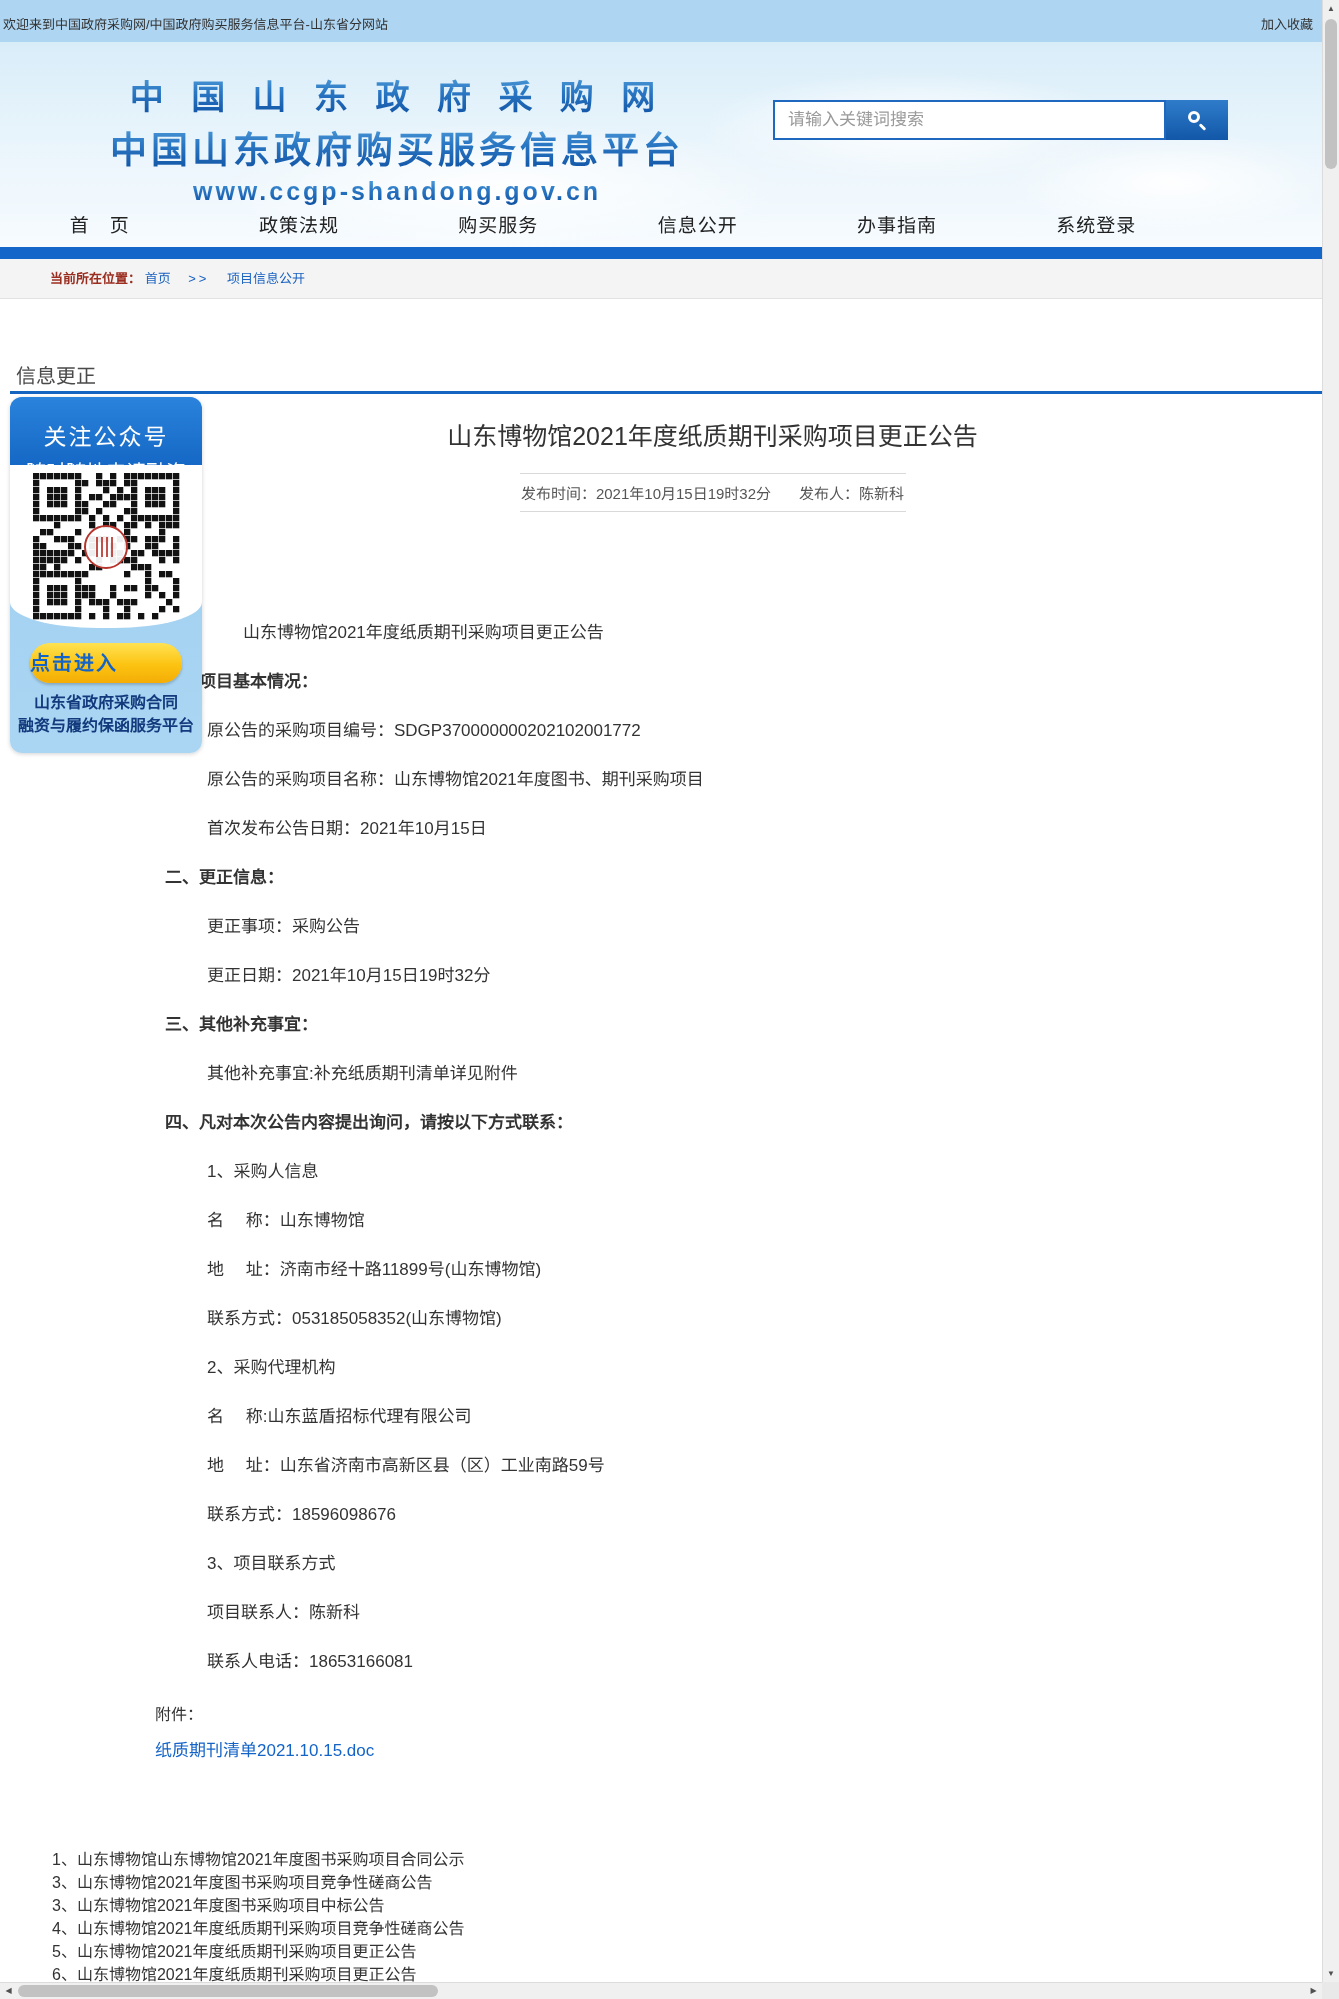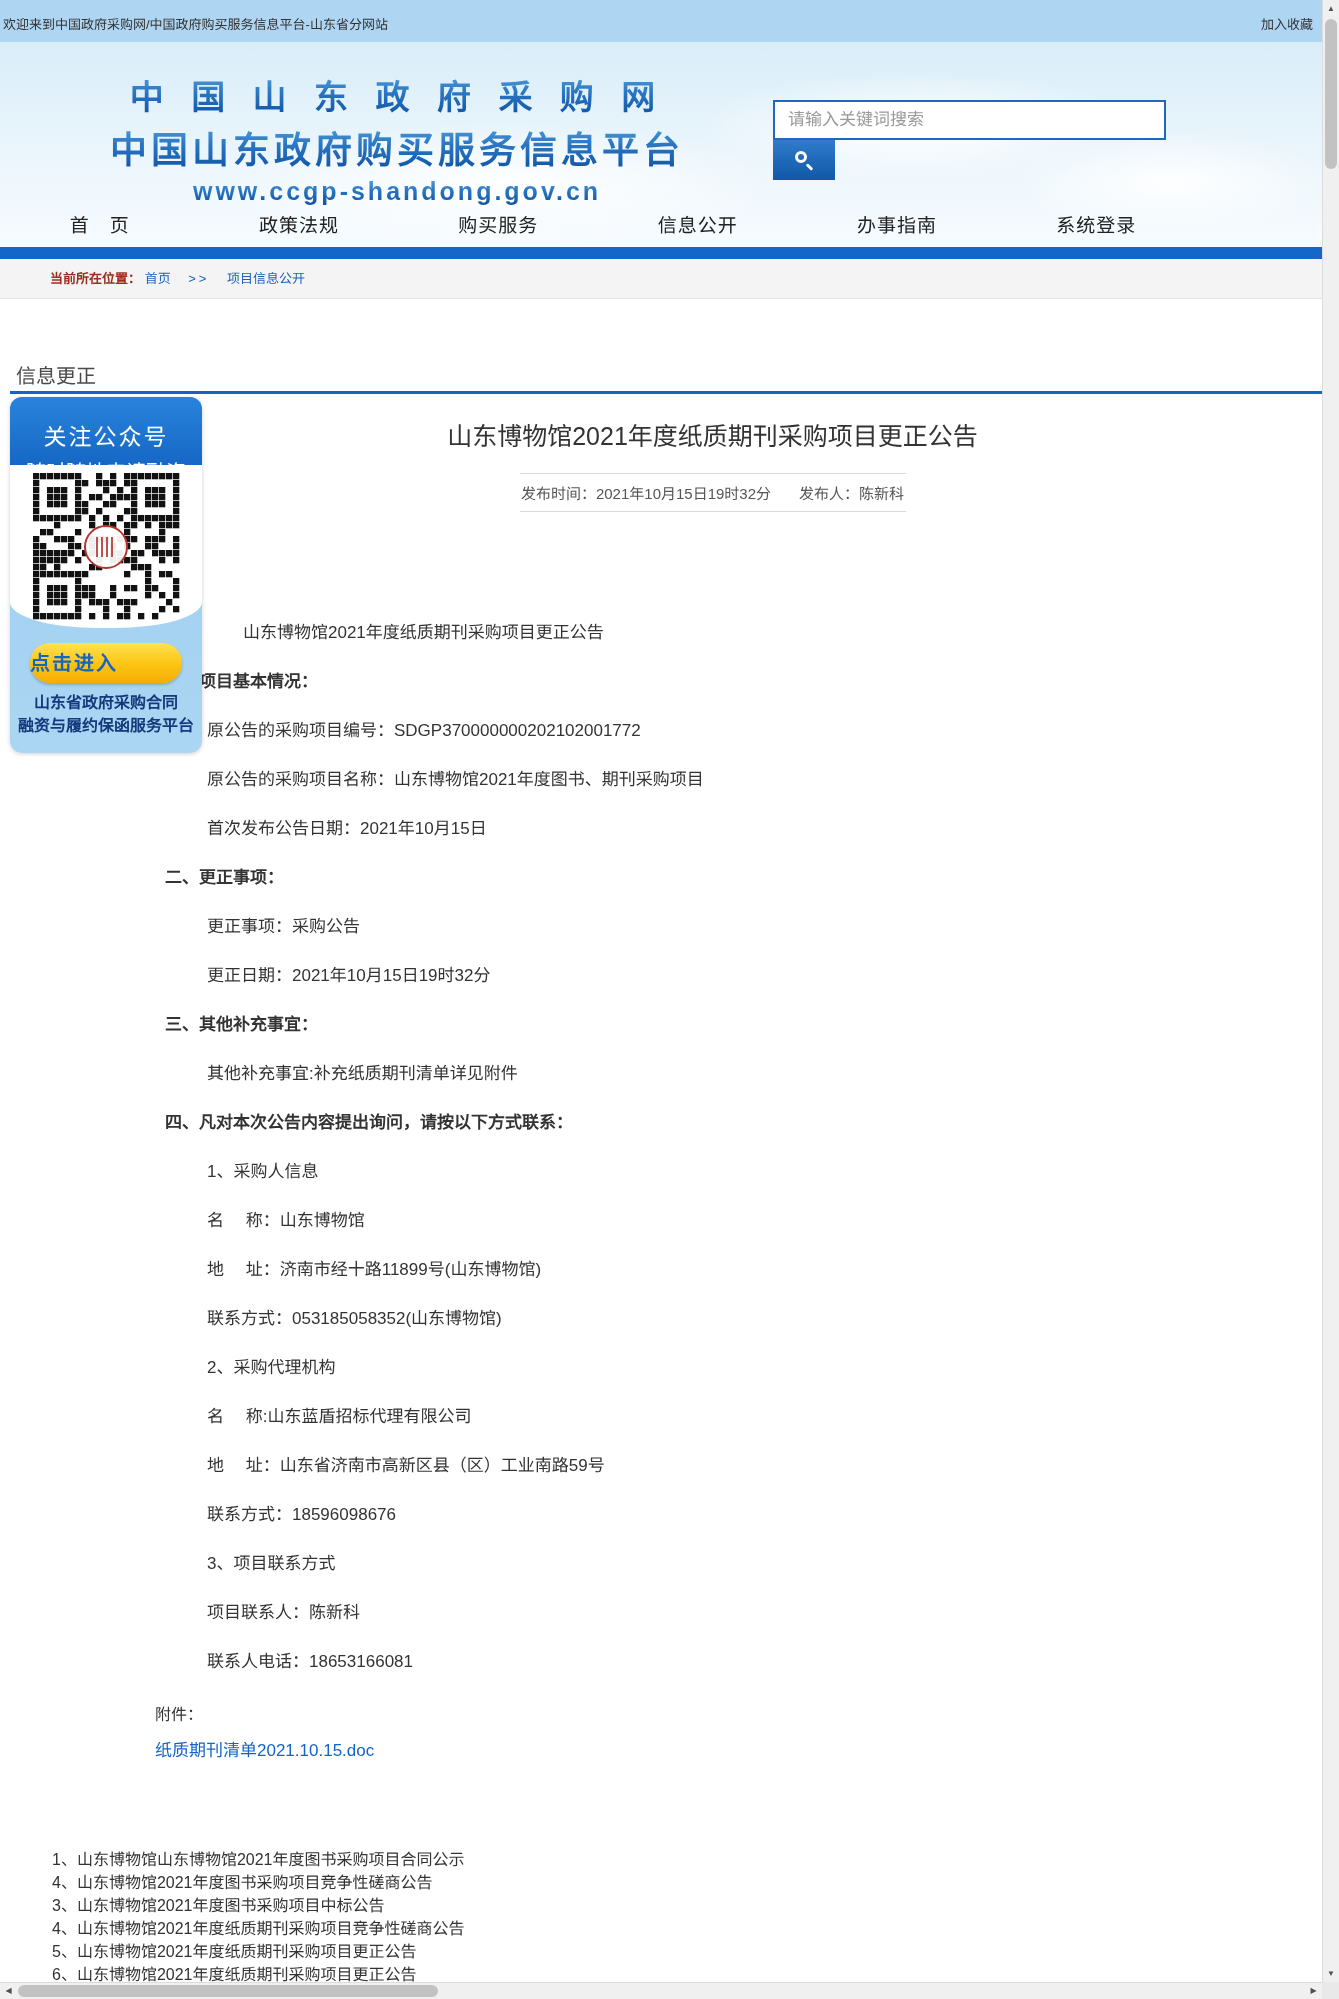--- a/index.html
+++ b/index.html
@@ -21,21 +21,21 @@
   .c2 { left:700px; top:30px; width:430px; height:110px; }
   .c3 { left:1010px; top:90px; width:320px; height:100px; }
   .logo { position:absolute; left:88px; top:28px; width:618px; text-align:center; }
   .logo-line { font-weight:bold; white-space:nowrap; color:#1a65b8;
     background:linear-gradient(180deg,#5aa7dd 0%,#2a77c4 45%,#0d4fa0 100%);
     -webkit-background-clip:text; background-clip:text; -webkit-text-fill-color:transparent; }
   .logo-l1 { font-size:34px; letter-spacing:9px; }
   .logo-l2 { font-size:37px; letter-spacing:4px; margin-top:1px; }
   .logo-l3 { font-size:25px; letter-spacing:3px; margin-top:3px; }
   
-  .search { position:absolute; left:773px; top:58px; display:flex;flex-direction:column; }
+  .search { position:absolute; left:773px; top:58px; display:flex; }
   .search-input { width:393px; height:40px; border:2px solid #1e68c0; background:#fff;
     font-size:17px; padding:0 13px; color:#333; outline:none;
     font-family:"Liberation Sans","DejaVu Sans",sans-serif; }
   .search-input::placeholder { color:#9a9a9a; }
   .search-btn { width:62px; height:40px; border:none; cursor:pointer;
     background:linear-gradient(180deg,#2f7ccb 0%,#1257a8 100%);
     display:flex; align-items:center; justify-content:center; }
   .mag { position:relative; width:20px; height:20px; }
   .mag-circle { position:absolute; left:1px; top:1px; width:12px; height:12px;
     border:3px solid #fff; border-radius:50%; }
@@ -434,21 +434,21 @@
       <p class="intro">山东博物馆2021年度纸质期刊采购项目更正公告</p>
 
       <p class="heading">一、项目基本情况：</p>
 
       <p class="line">原公告的采购项目编号：SDGP370000000202102001772</p>
 
       <p class="line">原公告的采购项目名称：山东博物馆2021年度图书、期刊采购项目</p>
 
       <p class="line">首次发布公告日期：2021年10月15日</p>
 
-      <p class="heading">二、更正事项：</p>
+      <p class="heading">二、更正信息：</p>
 
       <p class="line">更正事项：采购公告</p>
 
 
       <p class="line">更正日期：2021年10月15日19时32分</p>
 
       <p class="heading">三、其他补充事宜：</p>
 
       <p class="line">其他补充事宜:补充纸质期刊清单详见附件</p>
 
@@ -479,21 +479,21 @@
   <div class="attachment">
     <div>附件：</div>
     <a class="attachment-link">纸质期刊清单2021.10.15.doc</a>
   </div>
 </div>
 
 <div class="related">
 
     <div>1、山东博物馆山东博物馆2021年度图书采购项目合同公示</div>
 
-    <div>4、山东博物馆2021年度图书采购项目竞争性磋商公告</div>
+    <div>3、山东博物馆2021年度图书采购项目竞争性磋商公告</div>
 
     <div>3、山东博物馆2021年度图书采购项目中标公告</div>
 
     <div>4、山东博物馆2021年度纸质期刊采购项目竞争性磋商公告</div>
 
     <div>5、山东博物馆2021年度纸质期刊采购项目更正公告</div>
 
     <div>6、山东博物馆2021年度纸质期刊采购项目更正公告</div>
   </div>
 

